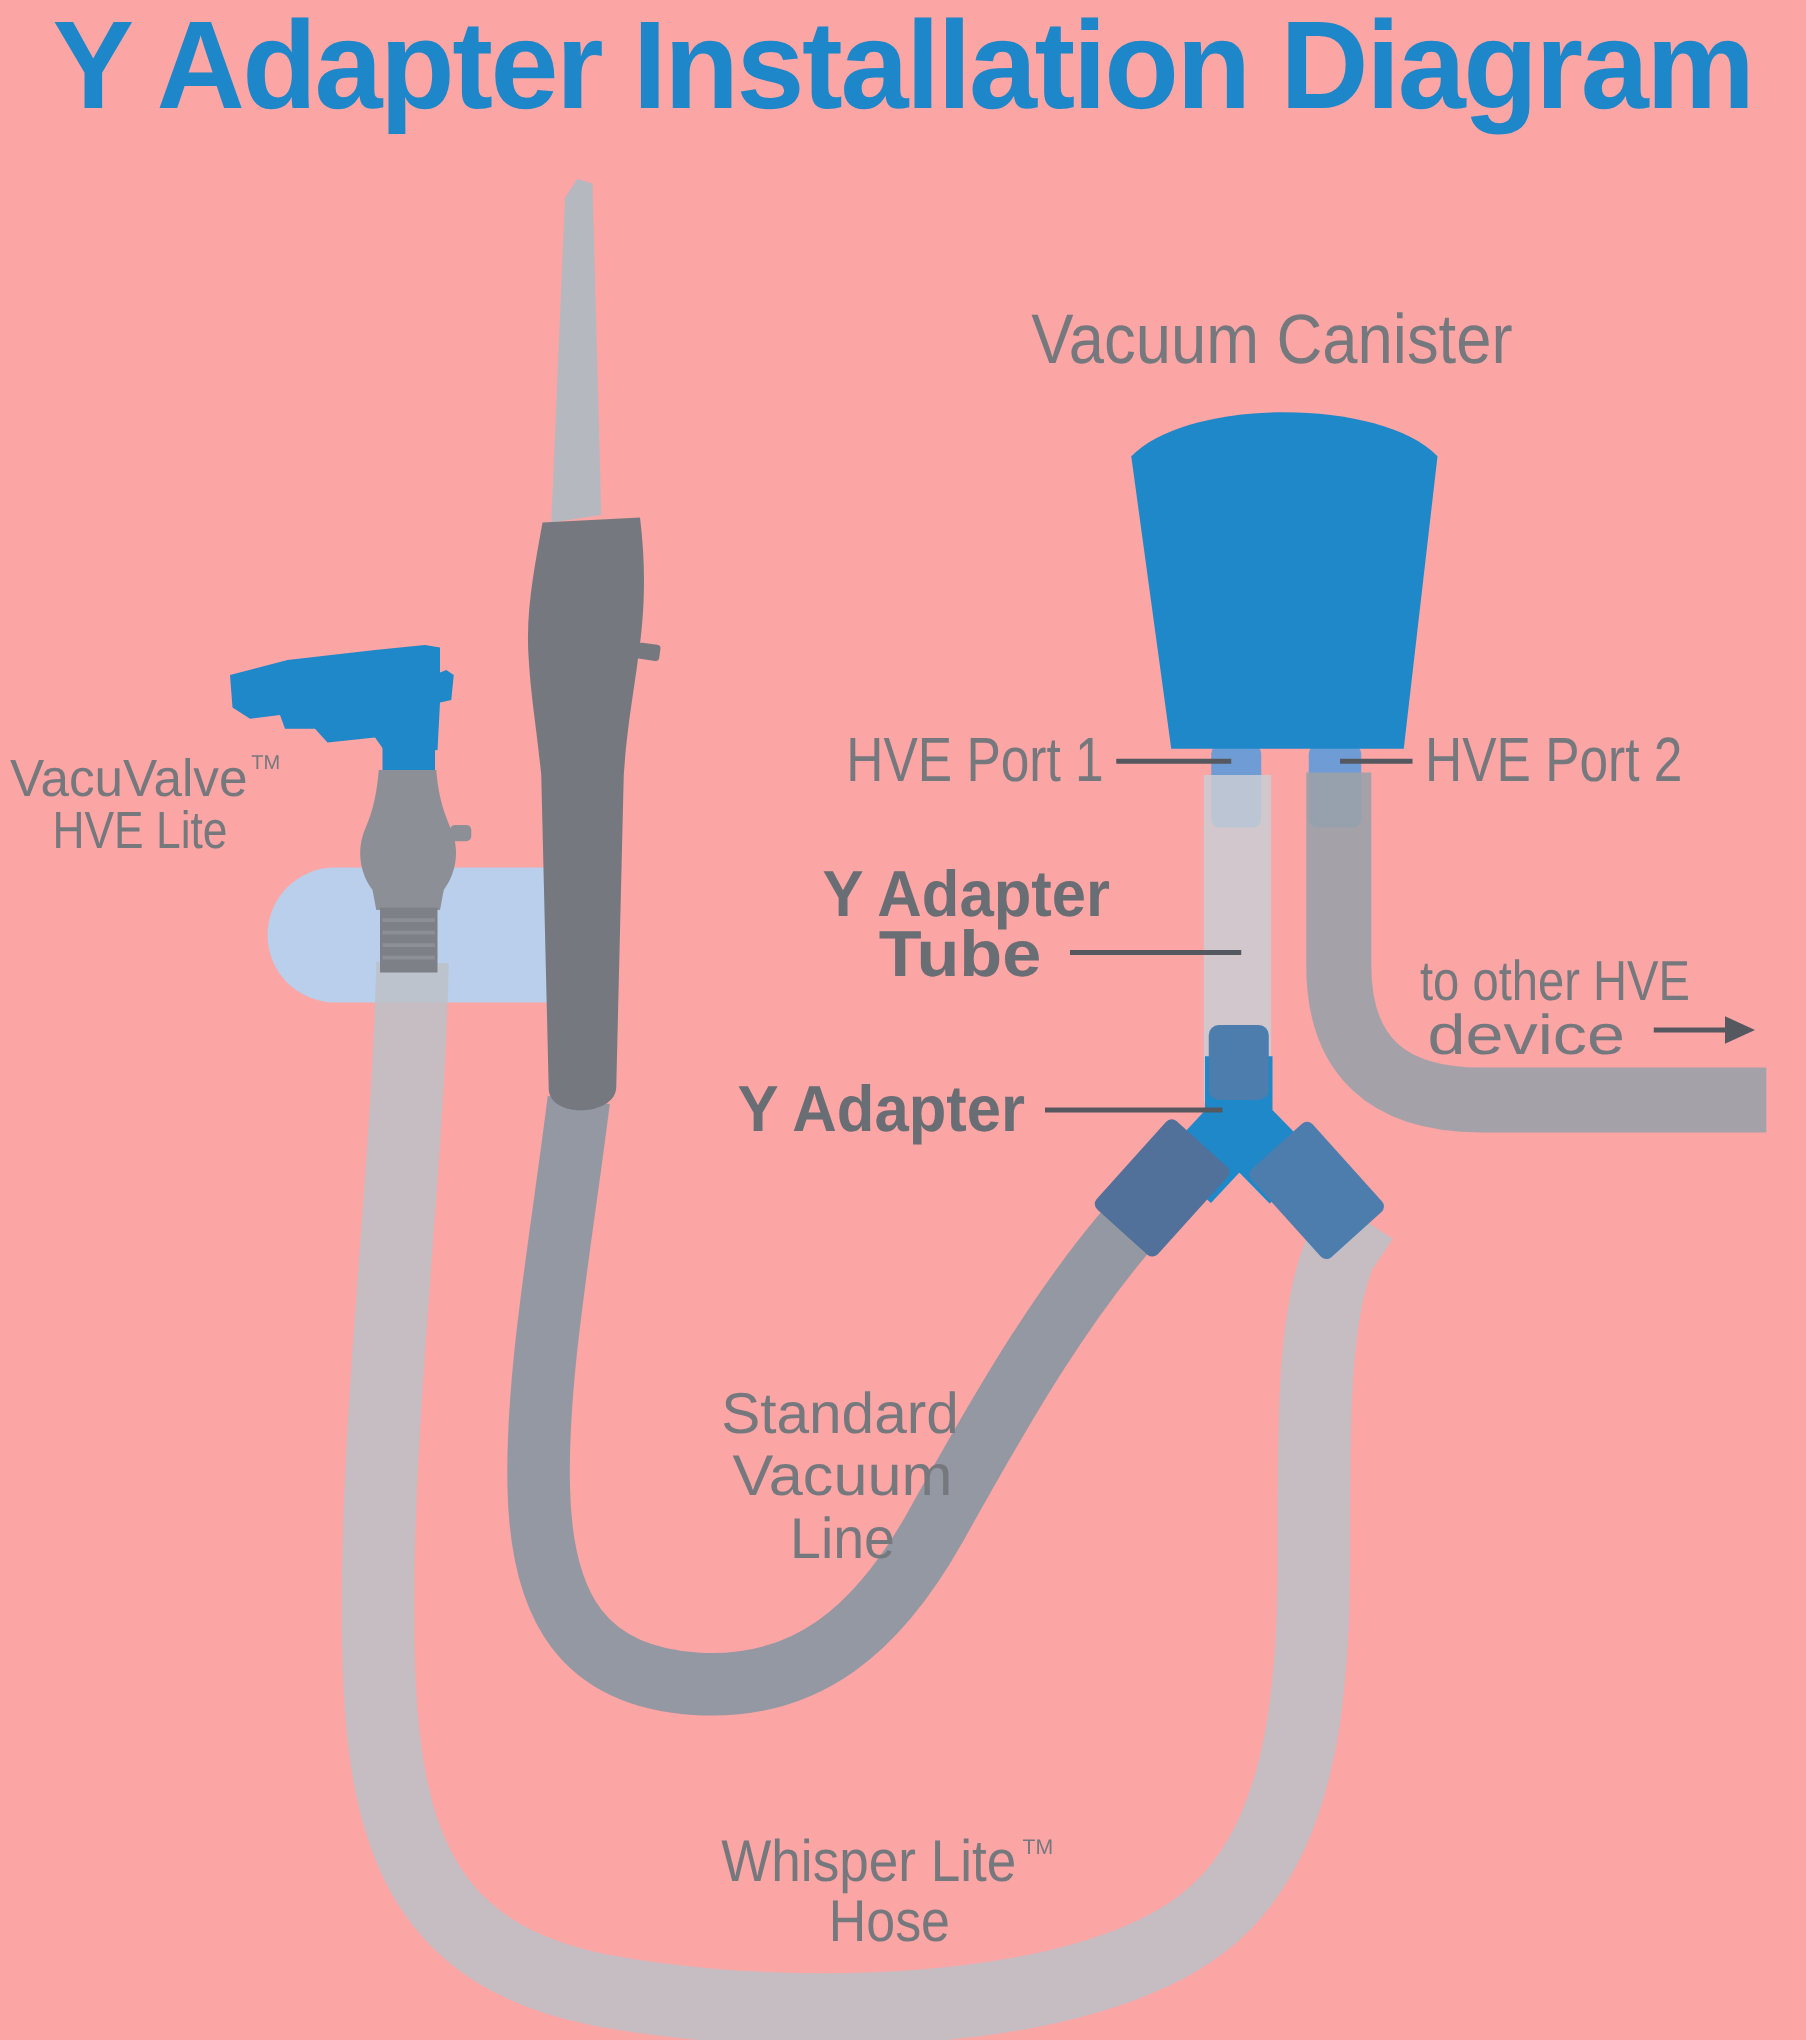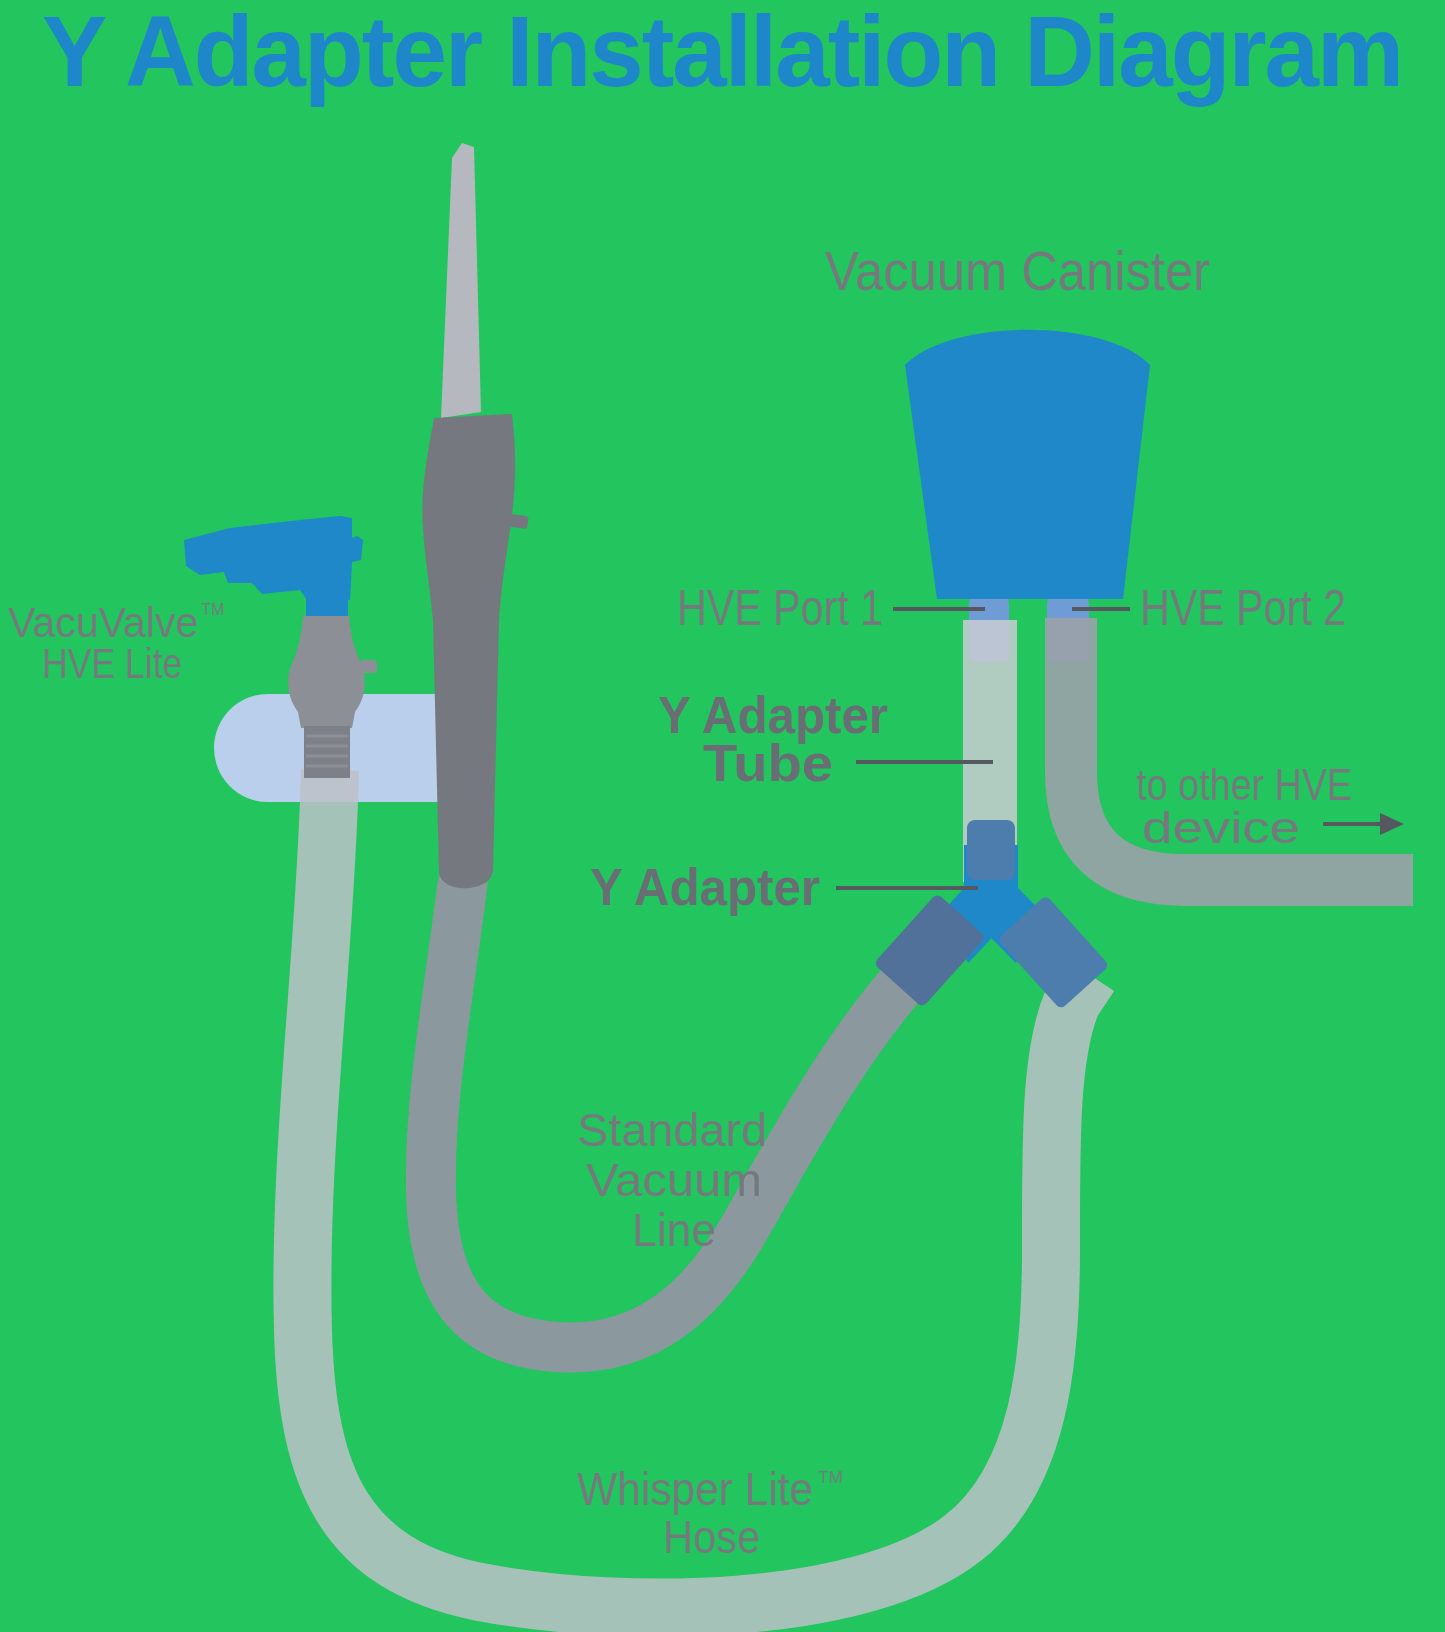--- a/index.html
+++ b/index.html
@@ -1,16 +1,16 @@
 <!DOCTYPE html>
 <html><head>
 <meta charset="utf-8">
 <style>
   html,body{margin:0;padding:0;background:#ffffff;}
-  .stage{width:1445px;height:1632px;position:relative;background:#22c55e;overflow:hidden;}
+  .stage{width:1445px;height:1632px;position:relative;background:#fca5a5;overflow:hidden;}
   svg{display:block;}
   text{font-family:"Liberation Sans", sans-serif;}
   .lbl{font-weight:400;}
   .lbl-bold{font-weight:700;}
   .title-text{font-weight:700;letter-spacing:-2px;}
 </style>
 </head>
 <body>
 
 <div class="stage">

